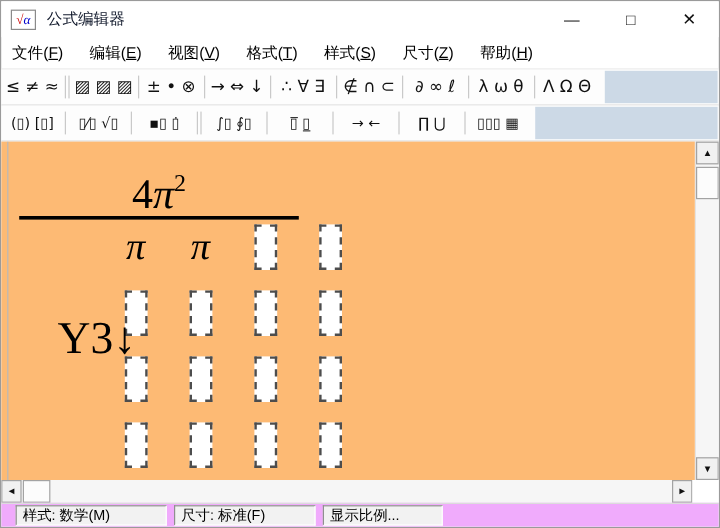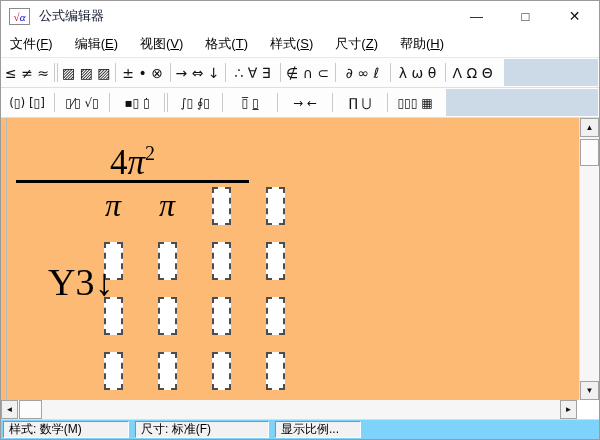--- a/index.html
+++ b/index.html
@@ -59,27 +59,27 @@
   .vscroll .sbtn { height: 19px; flex: 0 0 auto; }
   .vthumb { height: 27px; flex: 0 0 auto; margin-top: 2px; background: #fcfcfc; border: 1px solid #a3a3a3; }
   .vtrack { flex: 1; }
   .hrow { height: 19px; flex: 0 0 auto; display: flex; }
   .hscroll { flex: 1; display: flex; background: #f6f6f6; }
   .hscroll .sbtn { width: 17px; height: 19px; }
   .hthumb { width: 23px; margin-left: 1px; background: #fcfcfc; border: 1px solid #a3a3a3; }
   .htrack { flex: 1; }
   .corner { width: 22px; background: #ffffff; }
   
-  .statusbar { height: 20px; flex: 0 0 auto; background: #7dd3fc; border-top: 1px solid #dcdcdc;
-               display: flex; align-items: center; padding-left: 2px; gap: 6px; font-size: 12px; }
+  .statusbar { height: 20px; flex: 0 0 auto; background: #f0abfc; border-top: 1px solid #dcdcdc;
+               display: flex; align-items: center; padding-left: 12px; gap: 6px; font-size: 12px; }
   .spanel { background: #f2f2f2; border: 1px solid; border-color: #8f8f8f #ffffff #ffffff #8f8f8f;
             height: 17px; line-height: 15px; padding: 0 5px; white-space: nowrap; overflow: hidden; cursor: default; }
   .spanel.style { width: 126px; }
-  .spanel.size { width: 134px; }
-  .spanel.zoom { width: 86px; }
+  .spanel.size { width: 118px; }
+  .spanel.zoom { width: 100px; }
 </style>
 </head>
 <body>
 
 <div class="win">
 
   <div class="titlebar">
     <div class="app-icon">
       <span class="sqrt">√</span>
         <span class="alpha">α</span>

